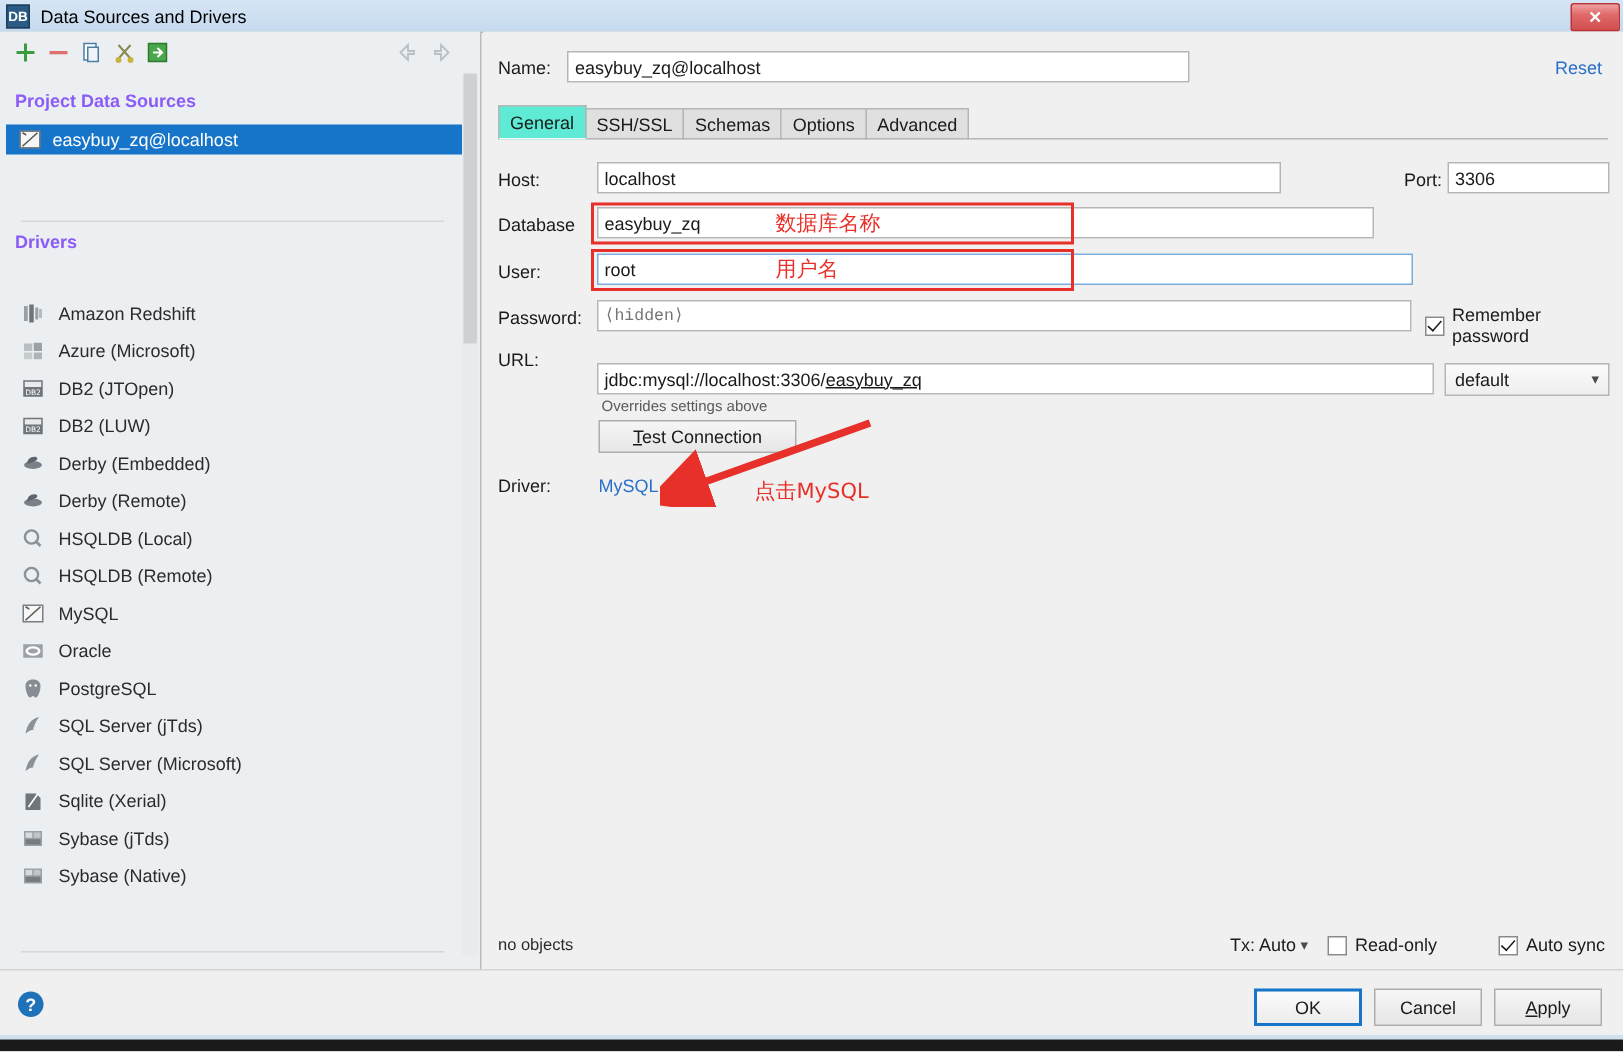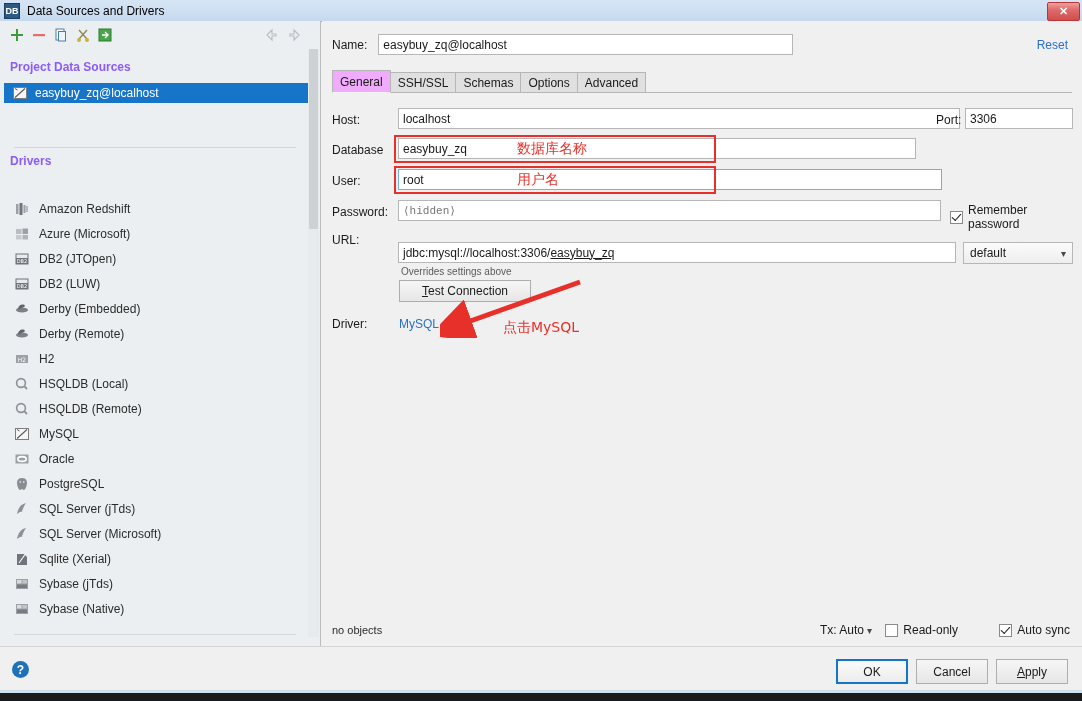--- a/index.html
+++ b/index.html
@@ -212,21 +212,21 @@
     font-size: 12px;
     background: #e0e0e0;
     border: 1px solid #b6b6b6;
     border-bottom: none;
     margin-right: -1px;
     cursor: pointer;
     color: #1a1a1a;
     box-sizing: border-box;
   }
   .tab.active {
-    background: #f0abfc;
+    background: #5eead4;
     height: 23px;
     border-bottom: 1px solid #f7f7f7;
     position: relative;
     z-index: 2;
   }
   .tab-underline {
     position: absolute;
     left: 10px; top: 71px;
     width: 740px; height: 1px;
     background: #b6b6b6;
@@ -517,27 +517,20 @@
       </div>
       <div class="driver-item">
         <svg class="dicon" viewBox="0 0 16 16">
             <ellipse cx="8" cy="9" rx="6" ry="2.6" fill="#7b8188"></ellipse>
             <path d="M4 8.5c0-3 2-5 5-5 2 0 2.5 1.5 1 2.5" fill="#5e646a"></path>
           </svg>
         <span class="dlabel">Derby (Remote)</span>
       </div>
       <div class="driver-item">
         <svg class="dicon" viewBox="0 0 16 16">
-            <rect x="2" y="4" width="12" height="8" fill="#9ba1a6"></rect>
-            <text x="8" y="10.5" font-size="6" fill="#fff" text-anchor="middle" font-family="DejaVu Sans">H2</text>
-          </svg>
-        <span class="dlabel">H2</span>
-      </div>
-      <div class="driver-item">
-        <svg class="dicon" viewBox="0 0 16 16">
             <circle cx="7" cy="7" r="4.4" fill="none" stroke="#8b9197" stroke-width="1.6"></circle>
             <path d="M10.2 10.2L13 13" stroke="#8b9197" stroke-width="1.8"></path>
           </svg>
         <span class="dlabel">HSQLDB (Local)</span>
       </div>
       <div class="driver-item">
         <svg class="dicon" viewBox="0 0 16 16">
             <circle cx="7" cy="7" r="4.4" fill="none" stroke="#8b9197" stroke-width="1.6"></circle>
             <path d="M10.2 10.2L13 13" stroke="#8b9197" stroke-width="1.8"></path>
           </svg>
@@ -624,21 +617,21 @@
     <div class="tabbar">
       <div class="tab active">General</div>
       <div class="tab">SSH/SSL</div>
       <div class="tab">Schemas</div>
       <div class="tab">Options</div>
       <div class="tab">Advanced</div>
     </div>
     <div class="tab-underline"></div>
 
     <div class="form-label" style="left:10px; top:92px;">Host:</div>
-    <input class="field" style="left: 76px; top: 87px; width: 562px;" value="localhost">
+    <input class="field" style="left: 76px; top: 87px; width: 456px;" value="localhost">
     <div class="form-label" style="left:614px; top:92px;">Port:</div>
     <input class="field" style="left: 643px; top: 87px; width: 108px;" value="3306">
 
     <div class="form-label" style="left:10px; top:122px;">Database</div>
     <input class="field" style="left: 76px; top: 117px; width: 518px;" value="easybuy_zq">
 
     <div class="form-label" style="left:10px; top:153px;">User:</div>
     <input class="field focused" style="left: 76px; top: 148px; width: 544px;" value="root">
 
     <div class="form-label" style="left:10px; top:184px;">Password:</div>

